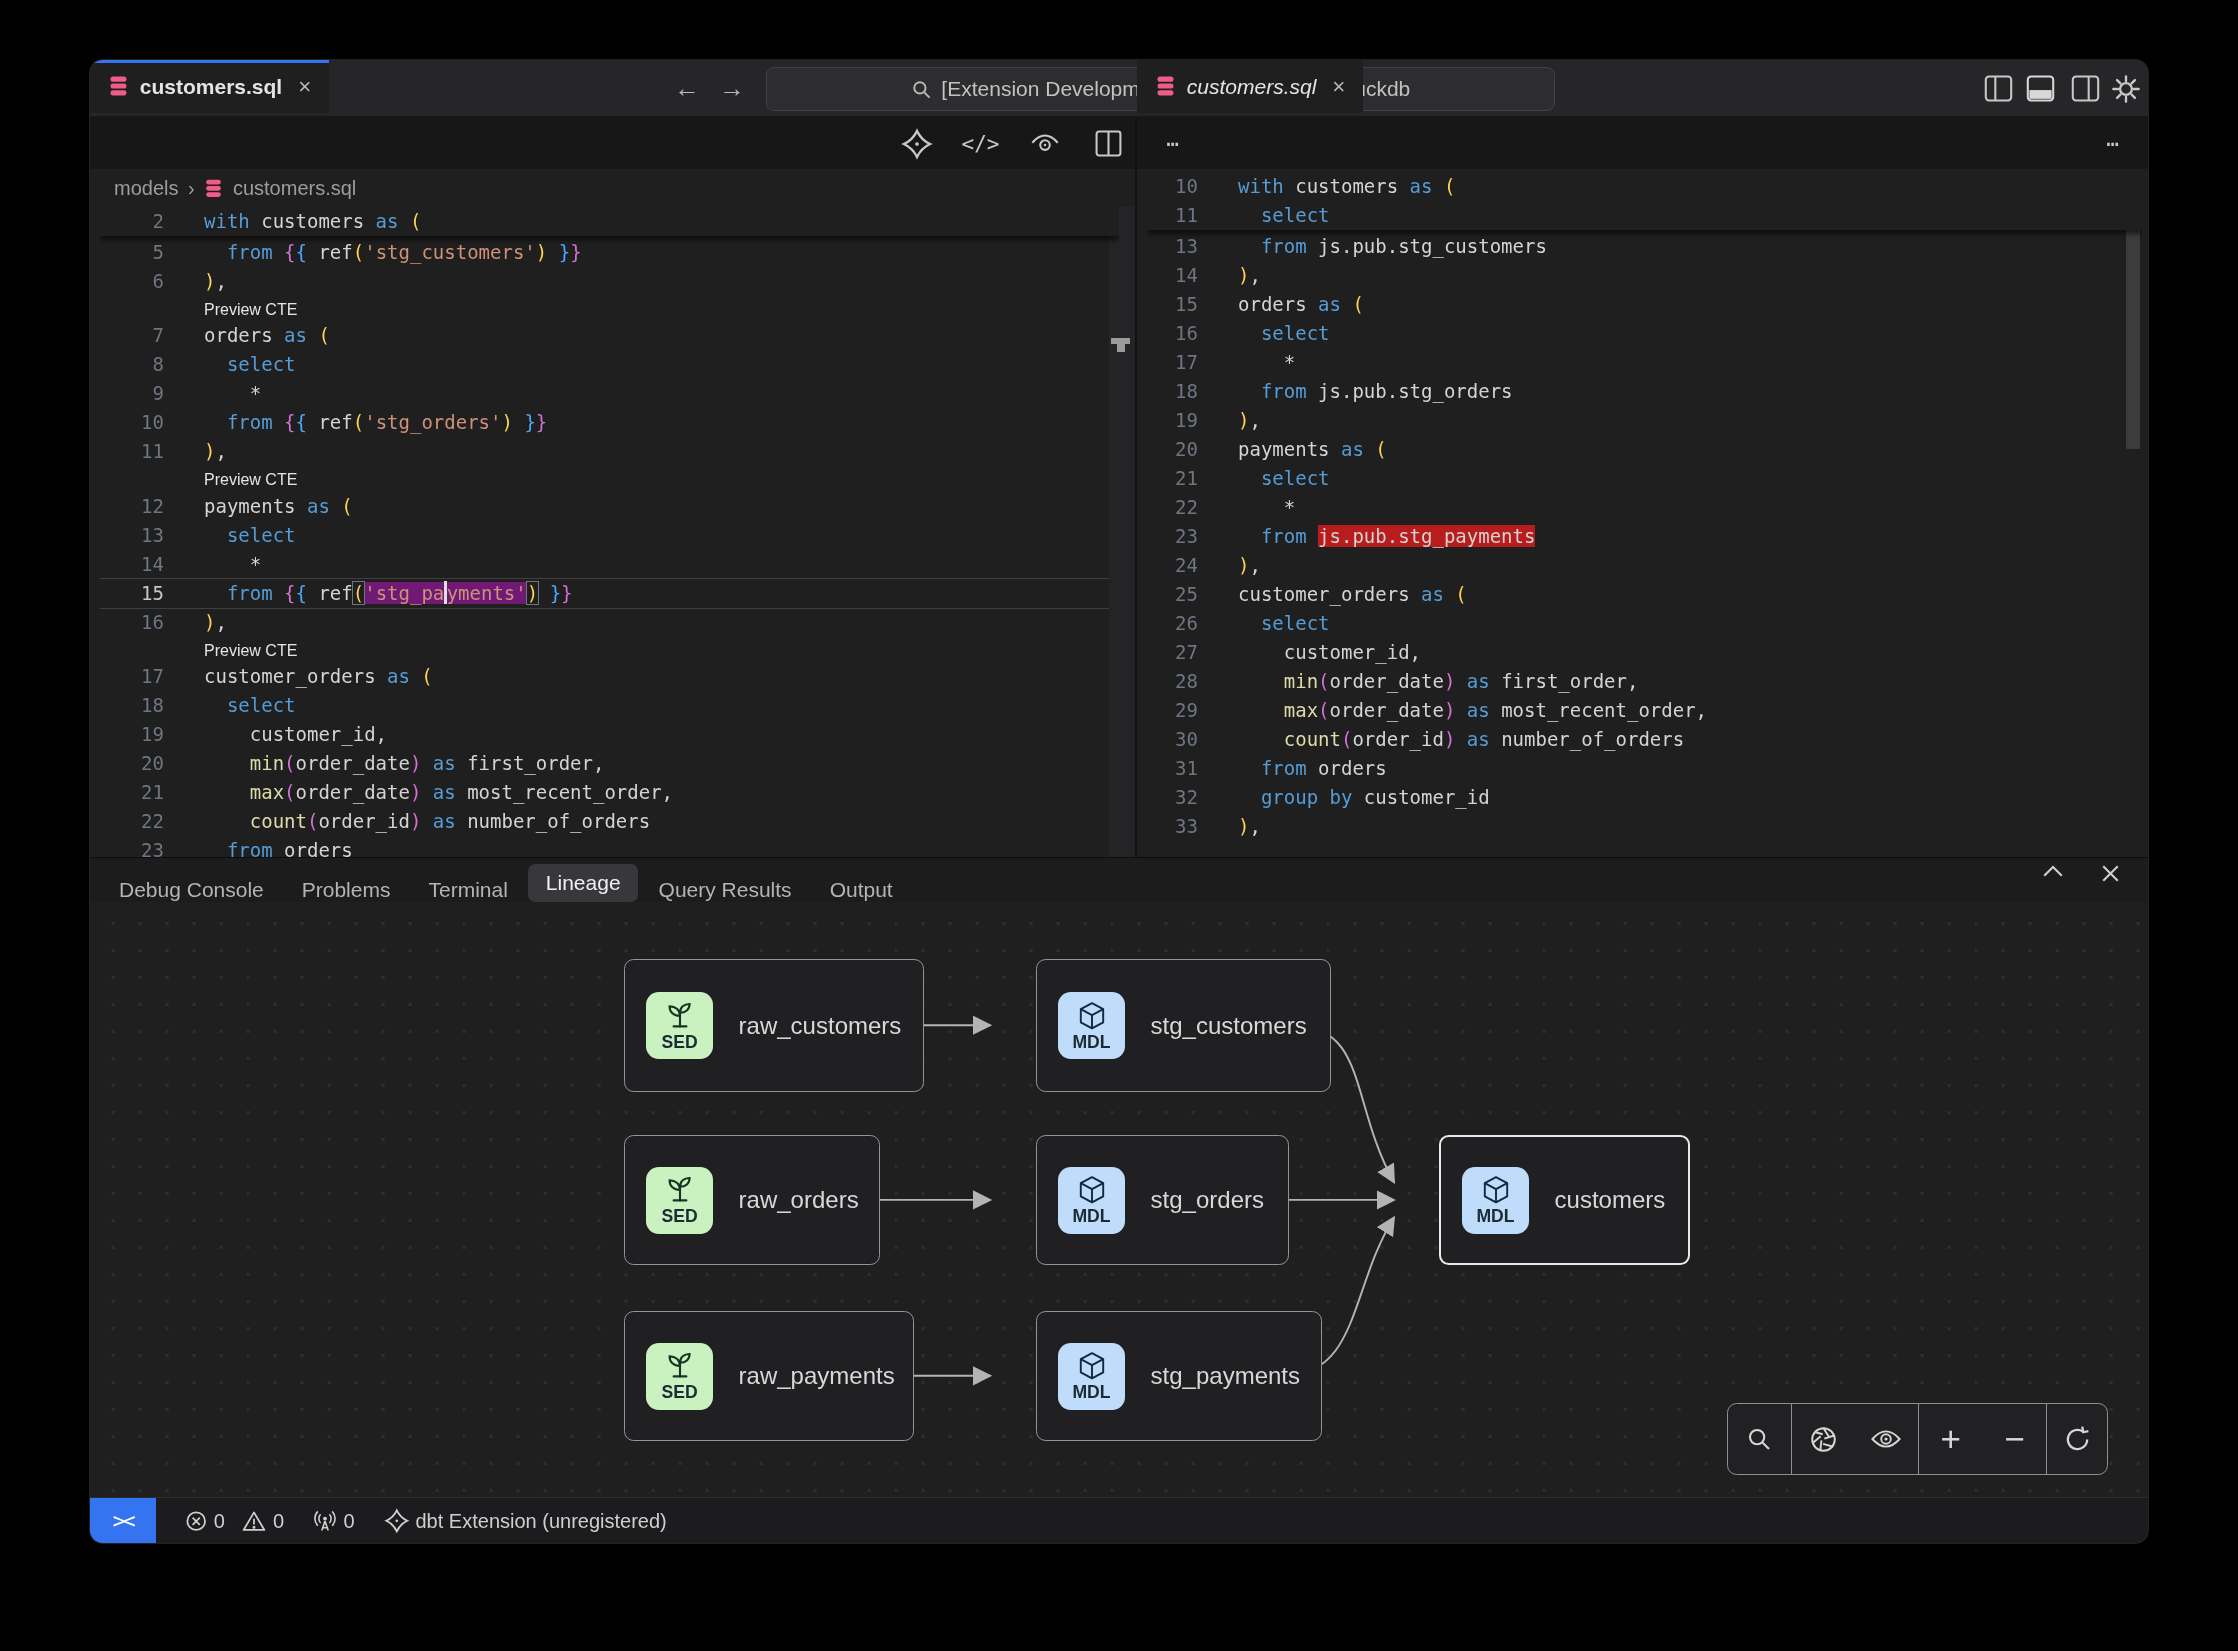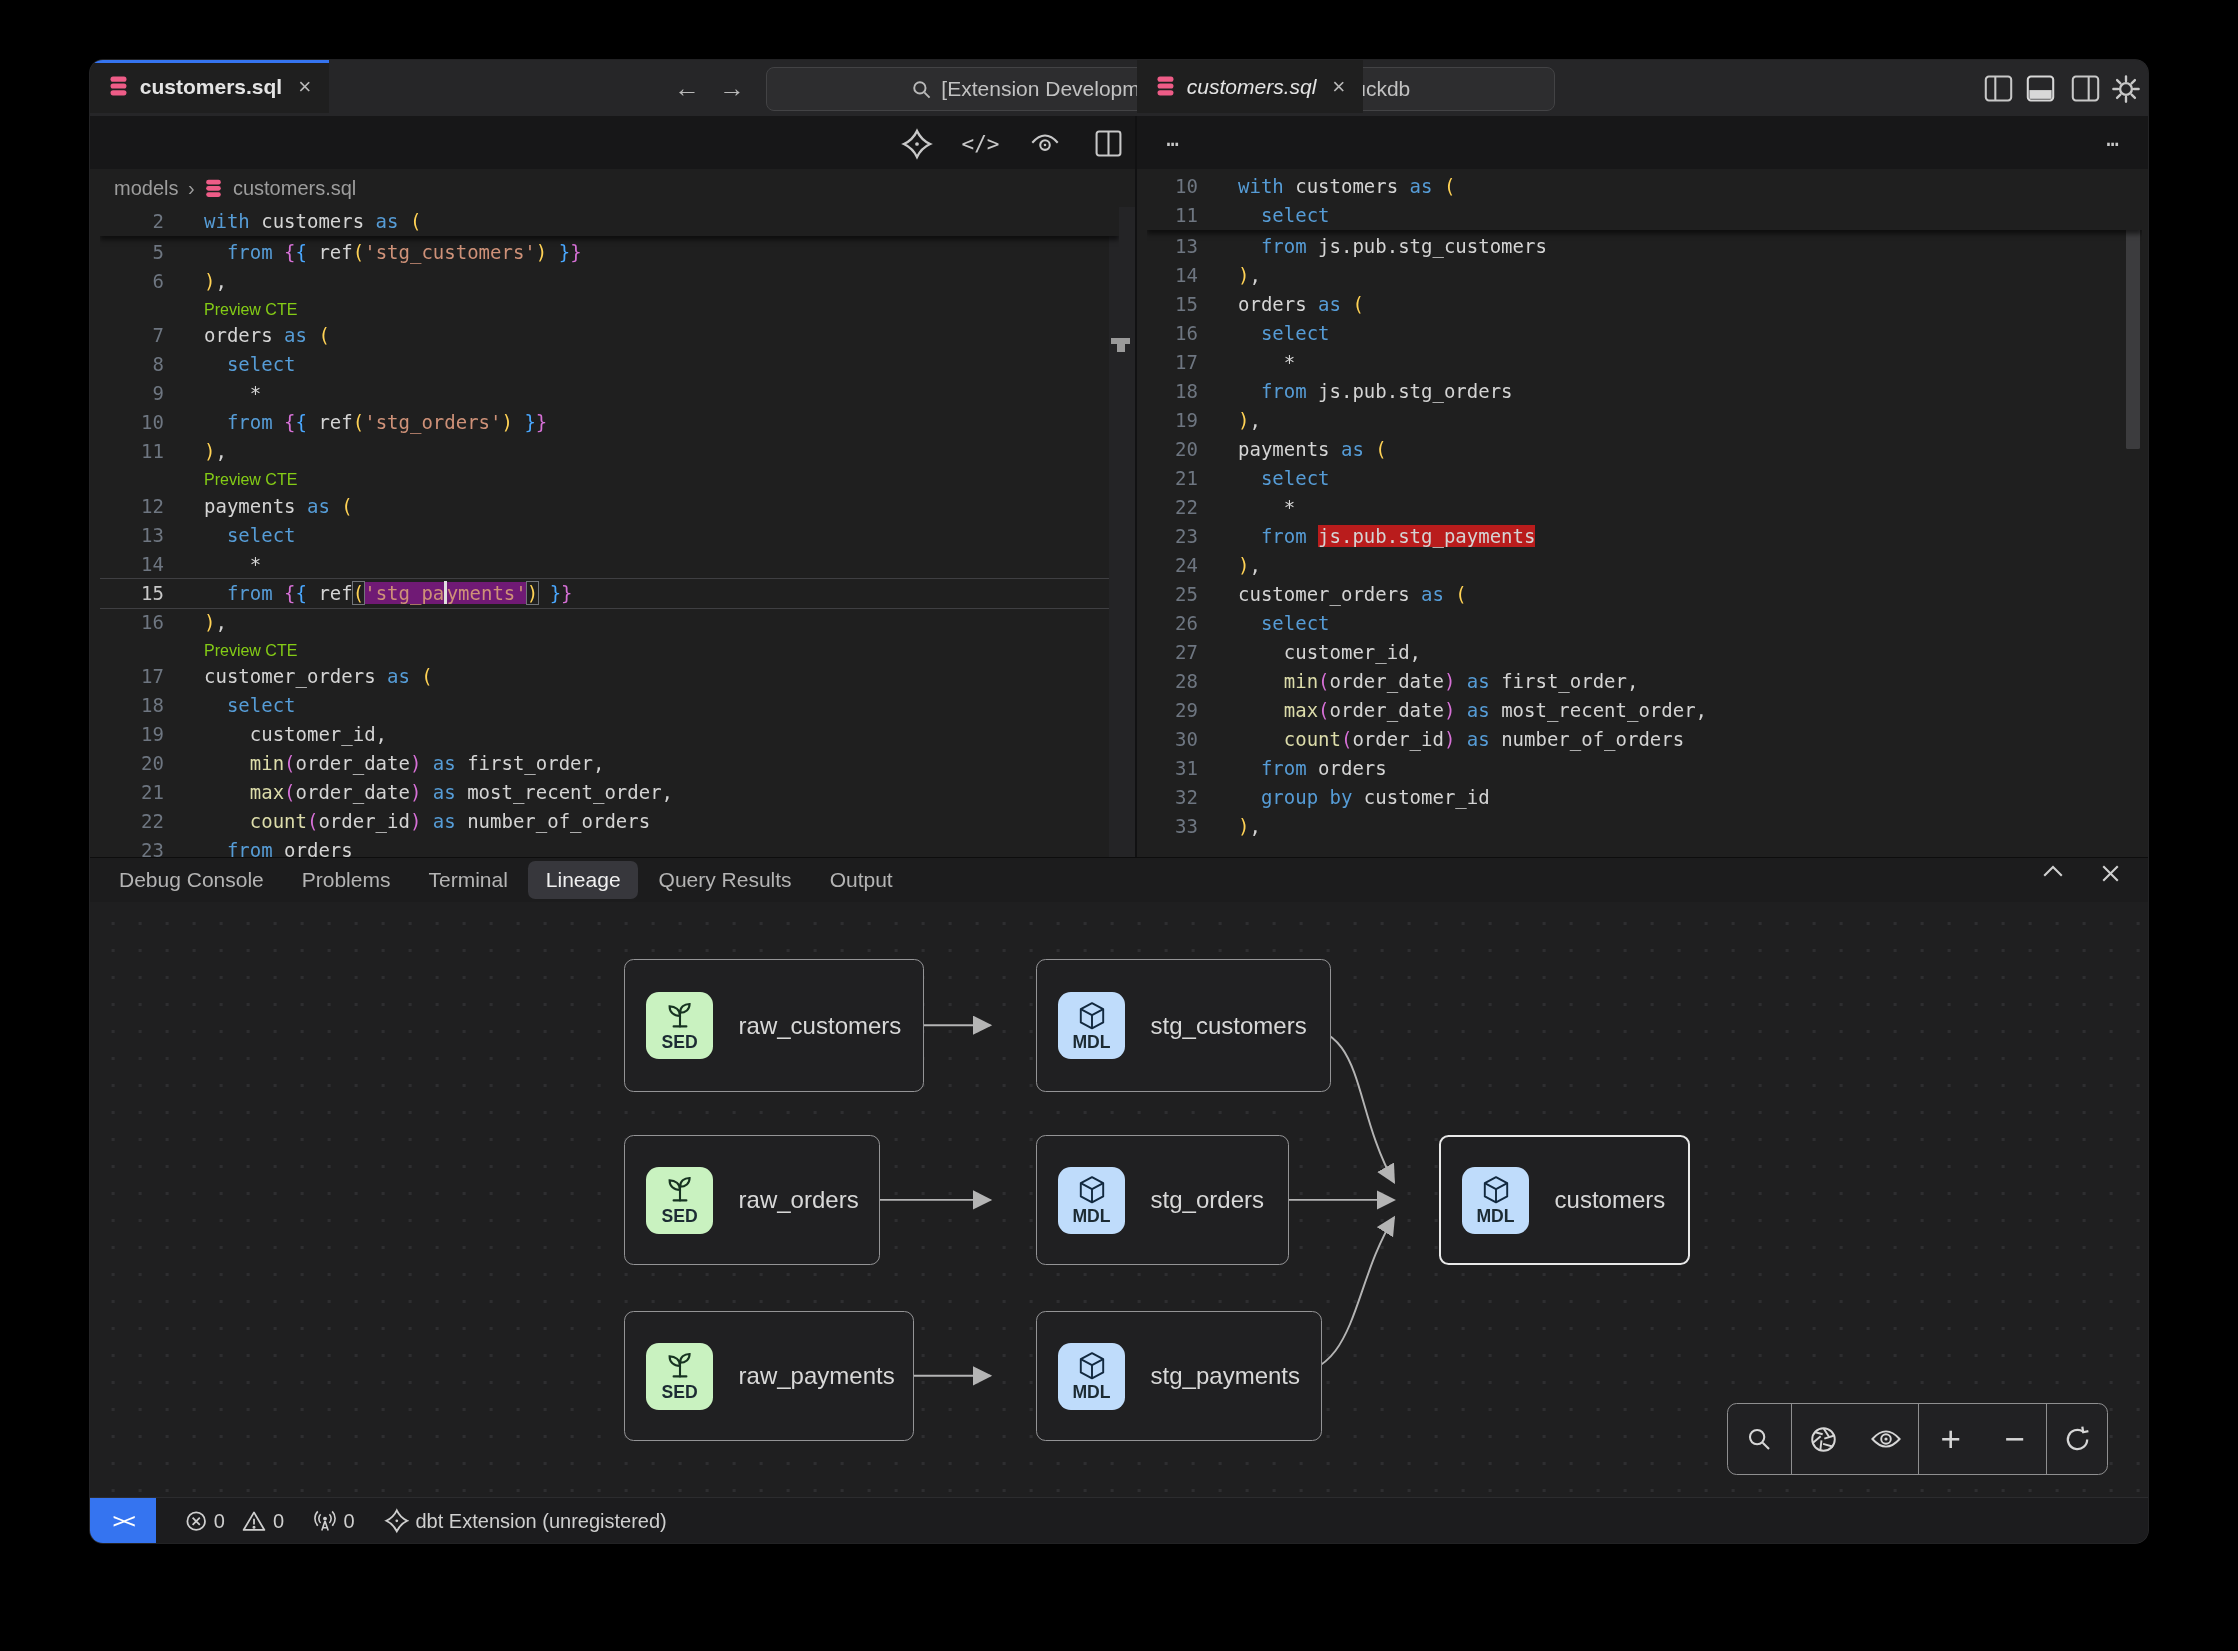--- a/index.html
+++ b/index.html
@@ -33,36 +33,36 @@
   .editor{position:absolute;overflow:hidden;background:#1f1f1f;font-family:"DejaVu Sans Mono",monospace;font-size:19px;margin-left:10px;}
   #editor-left{left:0;top:147px;width:1019px;height:650px;}
   #editor-right{left:1047px;top:112px;width:995px;height:685px;}
   .crow{display:flex;height:29px;line-height:29px;position:relative;}
   .crow .ln{width:64px;flex:0 0 64px;text-align:right;color:#6e7681;}
   #editor-right .crow .ln{width:51px;flex-basis:51px;}
   .crow .ct{margin-left:40px;white-space:pre;color:#d4d4d4;}
   .crow.cur{outline:0.8px solid #3f3f42;outline-offset:-0.8px;}
   .crow.cur .ln{color:#c8c8c8;}
   .lens-row{display:flex;height:25.6px;line-height:27px;}
-  .lens-row .lens{margin-left:104px;color:#84cc16;font-size:16px;font-family:"Liberation Sans",sans-serif;}
+  .lens-row .lens{margin-left:104px;color:#e5e5e5;font-size:16px;font-family:"Liberation Sans",sans-serif;}
   .sticky{position:relative;background:#1f1f1f;box-shadow:0 4px 4.8px rgba(0,0,0,.55);z-index:3;margin-bottom:1.6px;}
   .tok.kw{color:#569cd6;} .tok.pl{color:#d4d4d4;} .tok.st{color:#ce9178;} .tok.fn{color:#dcdcaa;}
   .tok.b1{color:#ffd255;} .tok.b2{color:#d670d6;} .tok.b3{color:#4aa8ff;}
   .tok.sel{background:#701a75;}
   .tok.bm{outline:0.8px solid #72757a;outline-offset:-0.8px;}
   .tok.hl{background:#b91c1c;}
   .caret{display:inline-block;width:2.4px;height:22.4px;background:#e0e0e0;vertical-align:-4px;}
   .ovruler{position:absolute;top:147px;left:1019px;width:25.6px;height:650px;background:#242426;}
   .ovmark{position:absolute;left:1.6px;top:131px;width:19px;height:6.4px;background:#9a9a9a;}
   .ovmark:after{content:"";position:absolute;left:6.4px;top:6.4px;width:8px;height:8px;background:#9a9a9a;}
   .rscroll{position:absolute;right:1.6px;top:0;width:14.4px;height:277px;background:#3c3c3e;border-radius:1.6px;}
 
   
   .panel-tabs{position:absolute;left:0;top:797px;width:100%;height:45px;background:#1c1c1d;border-top:0.8px solid #0d0d0d;
-              display:flex;align-items:center;padding-left:29px;box-sizing:border-box;gap:38px;color:#b4b4b4;font-size:21px;}
+              display:flex;align-items:flex-end;padding-left:29px;box-sizing:border-box;gap:38px;color:#b4b4b4;font-size:21px;}
   .ptab{white-space:nowrap;}
   .ptab.active{background:#37373c;color:#f0f0f0;padding:7.2px 17.6px;border-radius:7.2px;margin:0 -17.6px;}
   .panel-right{position:absolute;right:27px;top:803px;display:flex;gap:35px;color:#cfcfcf;}
   .canvas{position:absolute;left:0;top:842px;width:2058px;height:595px;background:#1f1f20;
           background-image:radial-gradient(#2e2e30 1.8px,transparent 1.8px);background-size:27px 27px;background-position:9.6px 8px;}
   .lnode{position:absolute;background:#202022;border:1.6px solid #949496;border-radius:9.6px;display:flex;align-items:center;
          padding-left:21px;box-sizing:border-box;color:#d8d8d8;font-size:24px;gap:25.6px;margin-left:39px;}
   .lnode.selected{border:2.4px solid #e8e8e8;}
   .nicon{width:67px;height:67px;border-radius:12.8px;display:flex;flex-direction:column;align-items:center;justify-content:center;color:#15261a;}
   .nicon .badge{font-size:17.6px;font-weight:bold;line-height:17.6px;margin-top:1.6px;color:#1c2b33;}

